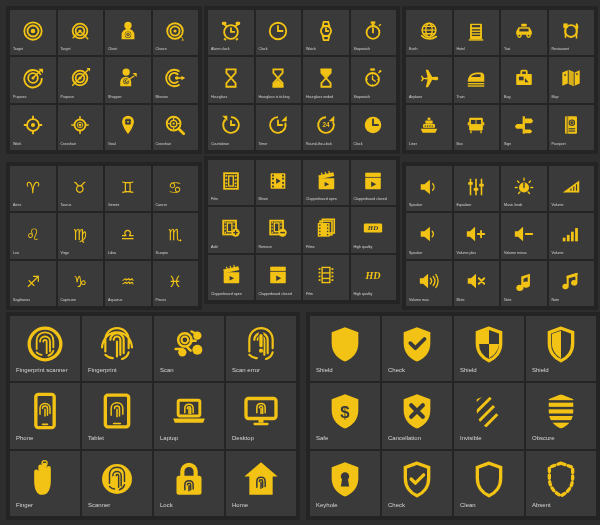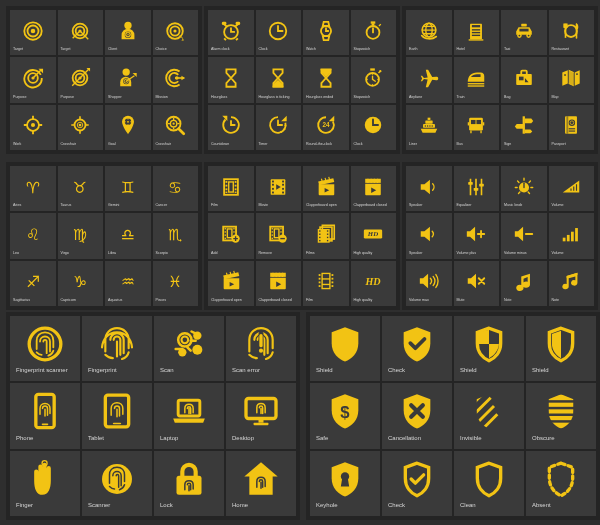--- a/index.html
+++ b/index.html
@@ -67,21 +67,21 @@
   .group.big  .tile svg  { width: 40px; height: 40px; }
 
   svg { display: block; fill: #f2c314; stroke: none; }
   svg .st { fill: none; stroke: #f2c314; }
 
   
   #g-target   { left: 6px;   top: 6px; }
   #g-time     { left: 204px; top: 6px; }
   #g-travel   { left: 402px; top: 6px; }
   #g-zodiac   { left: 6px;   top: 162px; }
-  #g-cinema   { left: 204px; top: 162px; text-align: center; }
+  #g-cinema   { left: 204px; top: 156px; text-align: center; }
   #g-audio    { left: 402px; top: 162px; }
   #g-finger   { left: 6px;   top: 312px; }
   #g-shield   { left: 306px; top: 312px; }
 </style>
 </head>
 <body>
 
 <div id="stage">
 
   <div class="group small" id="g-target">

